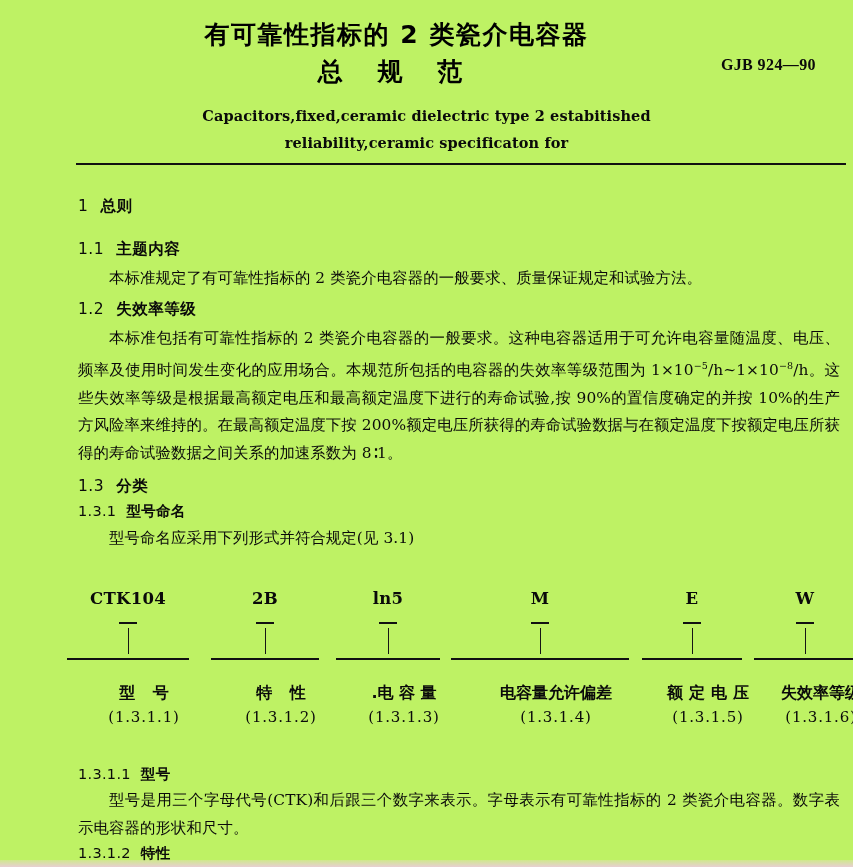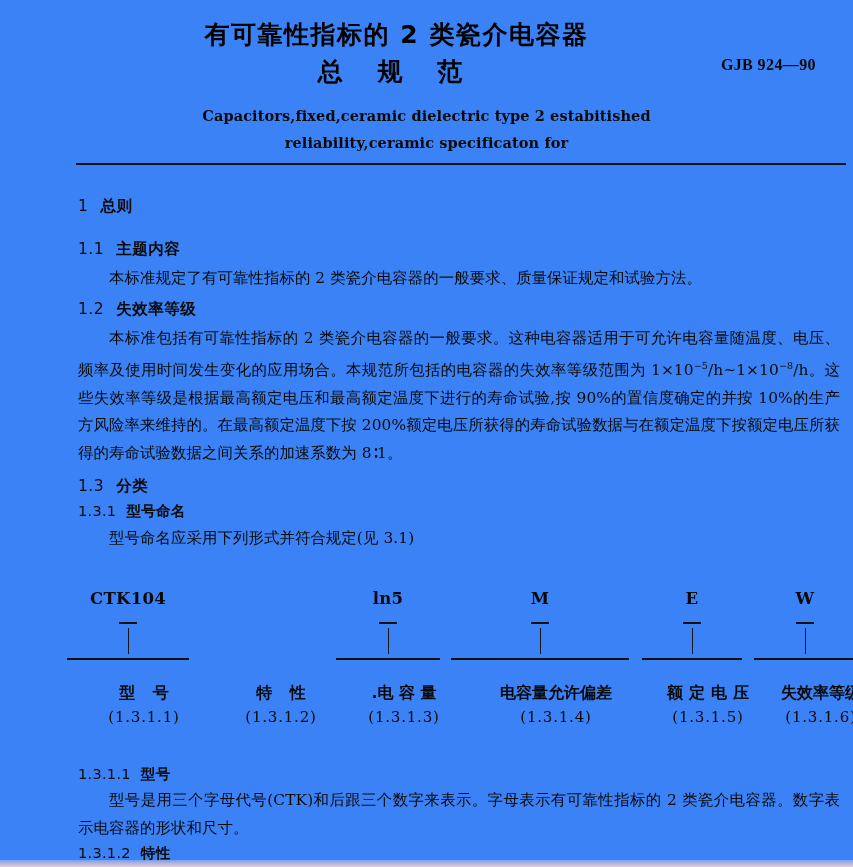--- a/index.html
+++ b/index.html
@@ -13,21 +13,21 @@
     height: 867px;
     position: relative;
     overflow: hidden;
     font-family: "DejaVu Serif", "Liberation Serif", serif;
     color: #0a0a0a;
     background: #fefefe;
   }
   .page {
     position: absolute;
     inset: 0;
-    background: #3b82f6;
+    background: #bef264;
   }
   
   .scan-edge {
     position: absolute;
     left: 0;
     right: 0;
     bottom: 0;
     height: 7px;
     background: linear-gradient(to bottom, rgba(238,214,214,0.35), #e8cfd2);
   }
@@ -255,20 +255,26 @@
     </div>
   </div>
 
   <div class="diagram">
       <div class="dia-col" style="left: 0px; width: 132px;">
         <div class="code">CTK104</div>
         <div class="tick"></div>
         <div class="stem"></div>
         <div class="bar" style="width: 122px;"></div>
       </div>
+      <div class="dia-col" style="left: 143px; width: 120px;">
+        <div class="code">2B</div>
+        <div class="tick"></div>
+        <div class="stem"></div>
+        <div class="bar" style="width: 108px;"></div>
+      </div>
       <div class="dia-col" style="left: 267px; width: 118px;">
         <div class="code">ln5</div>
         <div class="tick"></div>
         <div class="stem"></div>
         <div class="bar" style="width: 104px;"></div>
       </div>
       <div class="dia-col" style="left: 385px; width: 186px;">
         <div class="code">M</div>
         <div class="tick"></div>
         <div class="stem"></div>

